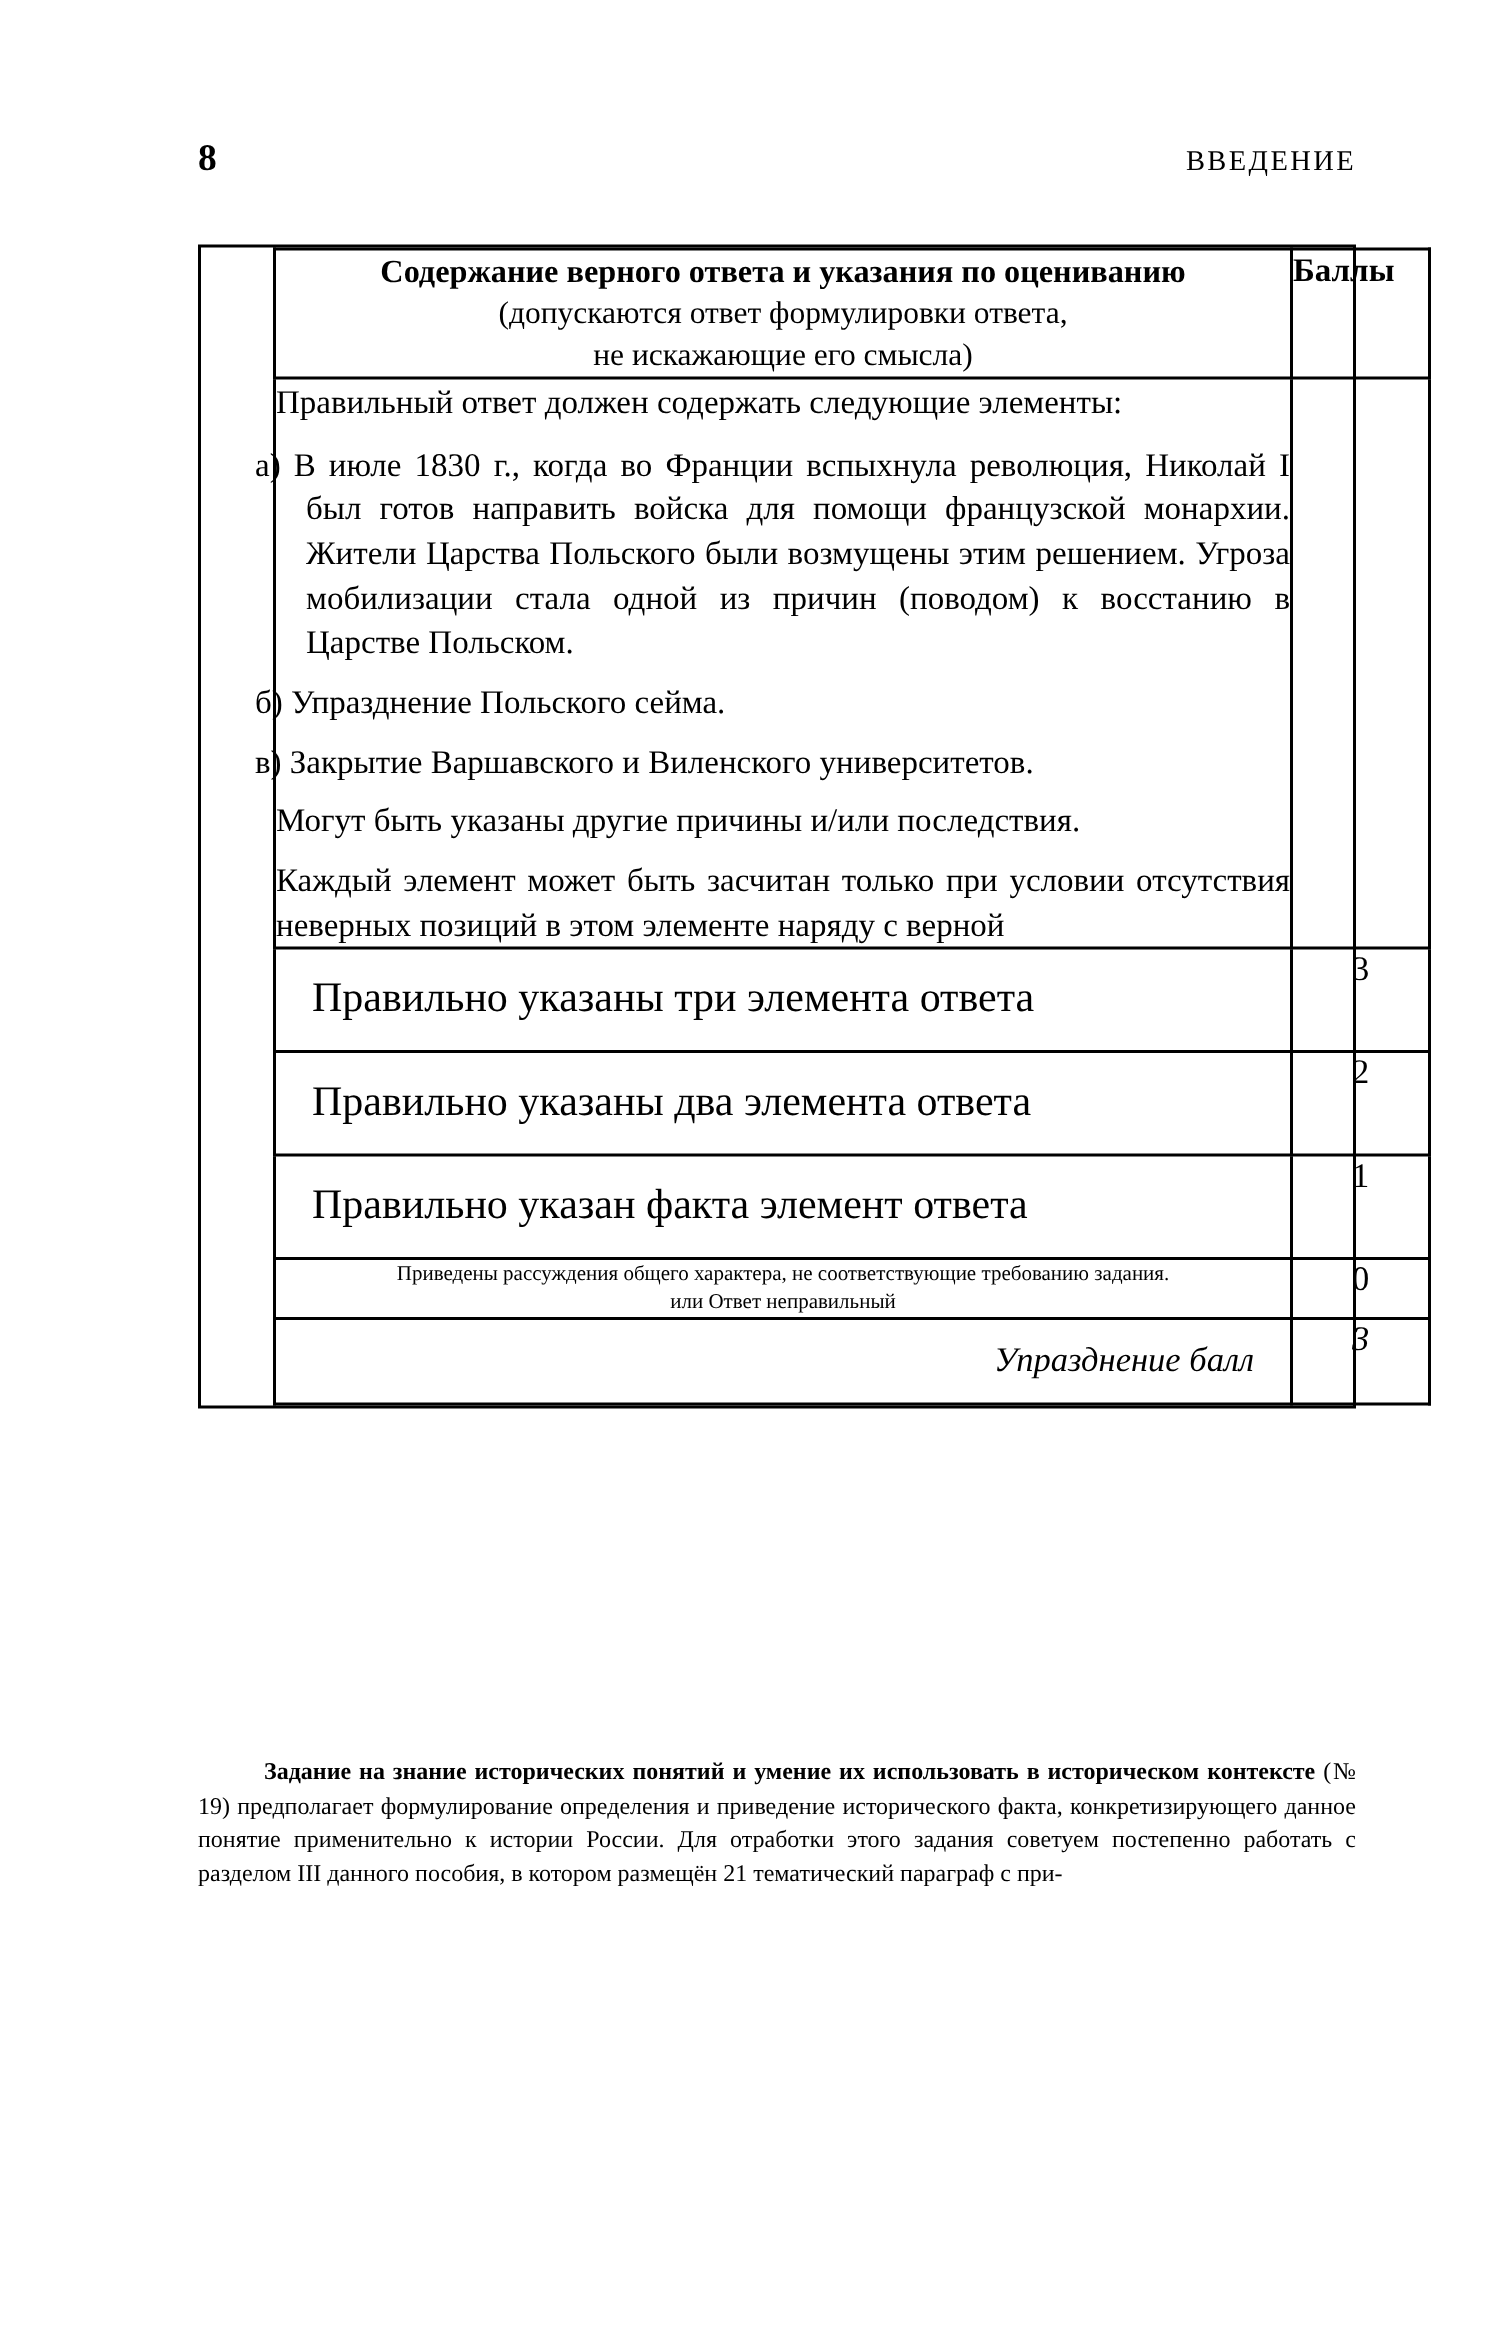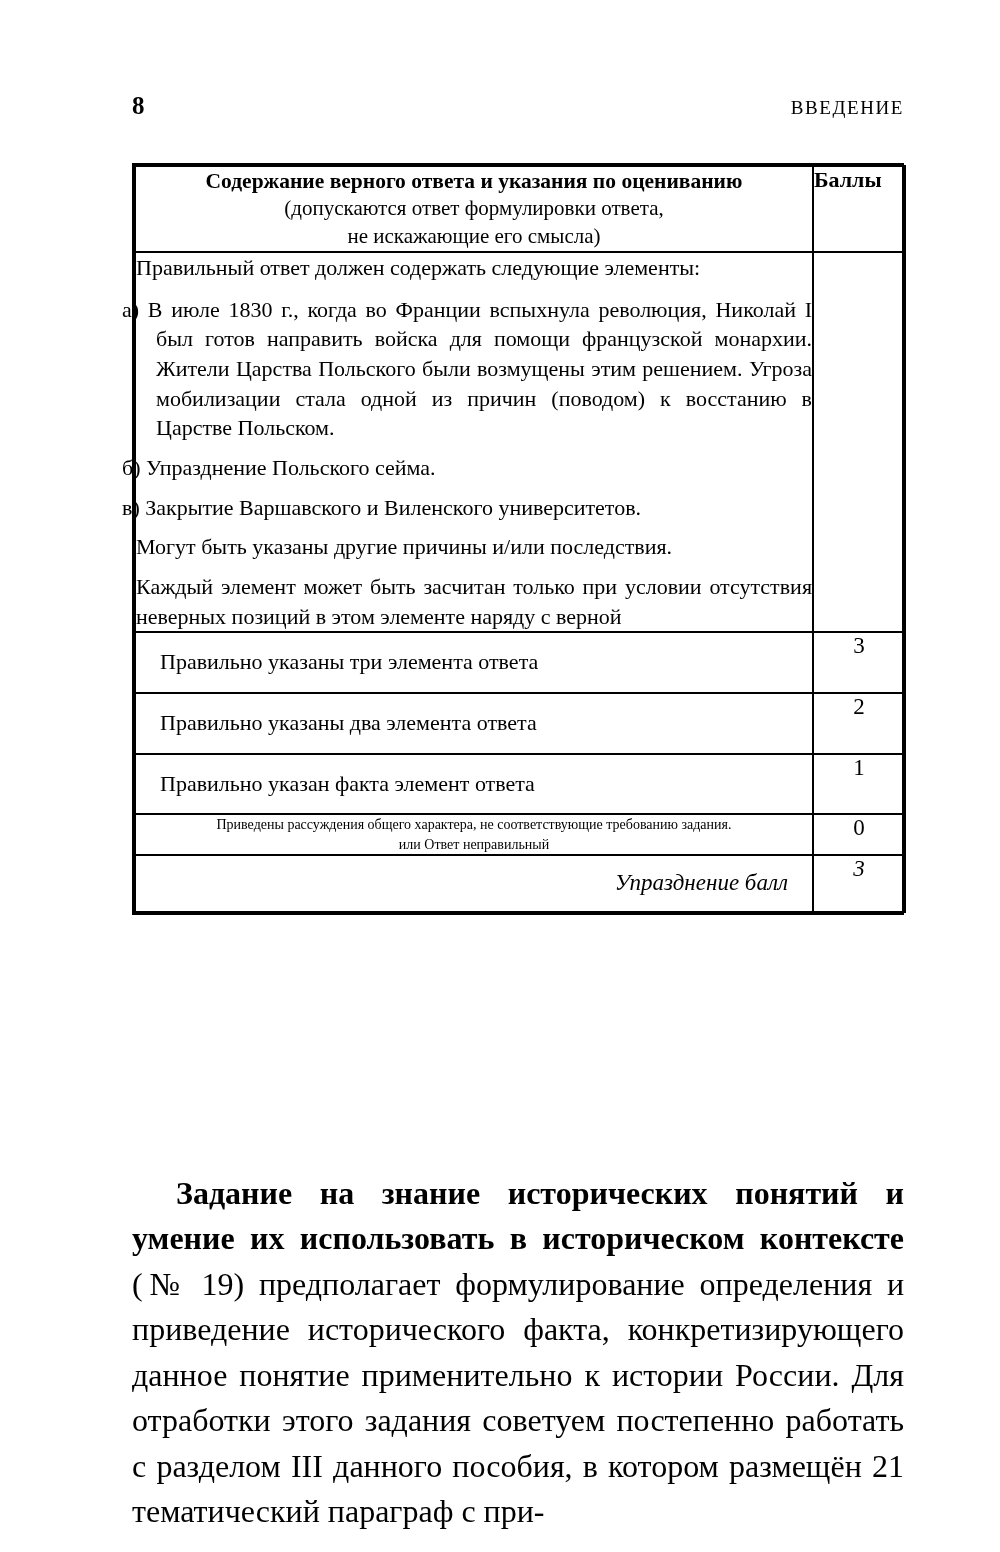--- a/index.html
+++ b/index.html
@@ -49,20 +49,21 @@
     top: 163px;
     width: 772px;
     border: 2px solid #000;
     box-sizing: border-box;
     border-collapse: collapse;
   }
   table.grade-table {
     width: 100%;
     border-collapse: collapse;
     table-layout: fixed;
+    margin-left: 48px;
   }
   table.grade-table td, table.grade-table th {
     border: 2px solid #000;
     vertical-align: top;
     padding: 0;
   }
   .col-content { width: 678px; }
   .col-score { width: 92px; }
 
   .th-content {
@@ -100,21 +101,21 @@
     margin: 0 0 2px 0;
     padding-left: 20px;
     text-indent: -34px;
     text-align: justify;
   }
   .list-item.first { margin-top: 12px; }
   .gap-top { margin-top: 12px; }
 
   .row-simple td.cell-simple {
     padding: 14px 16px 15px 24px;
-    font-size: 22px;
+    font-size: 28px;
     line-height: 1.35;
   }
   .score-cell {
     text-align: center;
     vertical-align: middle;
     font-size: 23px;
   }
   .cell-multi {
     padding: 14px 24px 16px 24px;
     font-size: 14px;
@@ -128,21 +129,21 @@
     font-style: italic;
     text-align: right;
   }
   .max-row td.score-cell { font-style: italic; }
 
   .para {
     position: absolute;
     left: 132px;
     top: 1171px;
     width: 772px;
-    font-size: 32px;
+    font-size: 16px;
     line-height: 1.42;
     text-align: justify;
     text-justify: inter-word;
   }
   .para .indent { display: inline-block; width: 44px; }
   .para b { font-weight: bold; }
 </style>
 </head>
 <body>
 

